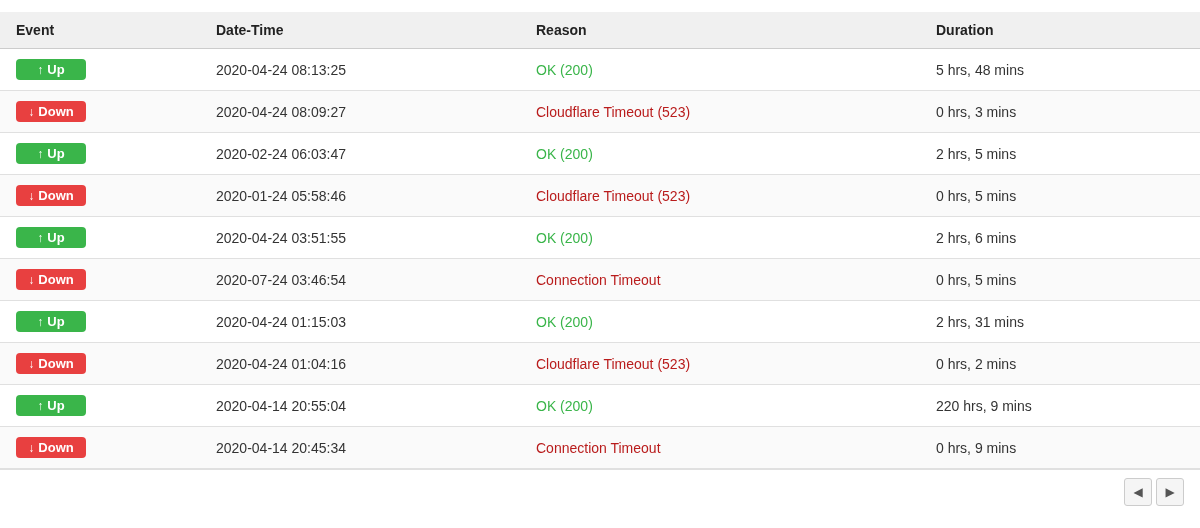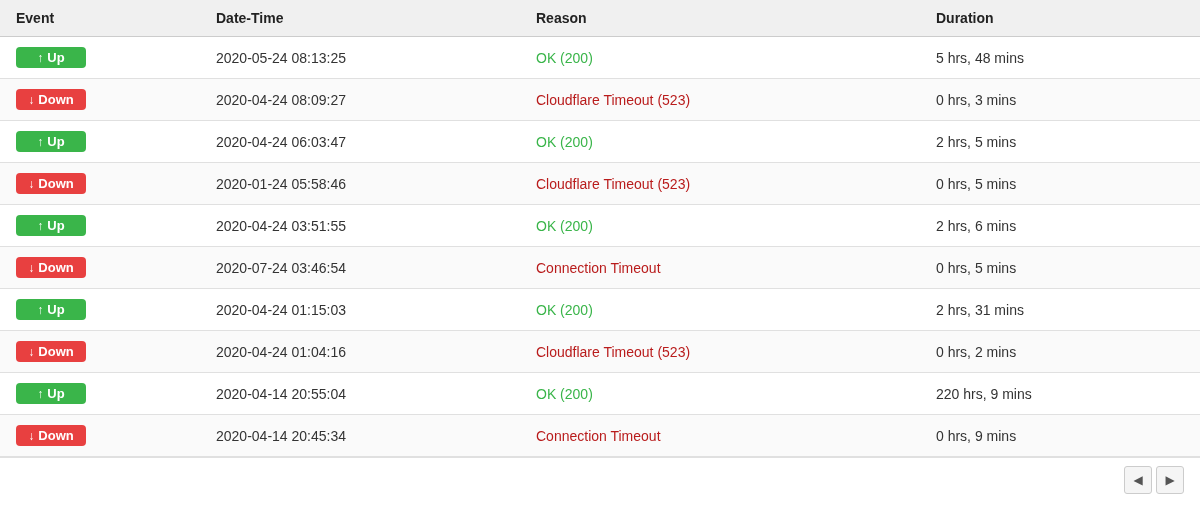--- a/index.html
+++ b/index.html
@@ -16,20 +16,21 @@
     }
 
     .table-container {
       width: 1200px;
       overflow: hidden;
     }
 
     table {
       width: 100%;
       border-collapse: collapse;
+      margin-top: 12px;
     }
 
     thead tr {
       background: #f0f0f0;
       border-bottom: 1px solid #ccc;
     }
 
     thead th {
       padding: 10px 16px;
       text-align: left;
@@ -137,39 +138,39 @@
         <th>Reason</th>
         <th>Duration</th>
       </tr>
     </thead>
     <tbody id="table-body">
     <tr>
           <td><span class="badge badge-up">
               <span class="badge-arrow">↑</span>
               <span>Up</span>
             </span></td>
-          <td>2020-05-24 08:13:25</td>
+          <td>2020-04-24 08:13:25</td>
           <td><span class="reason-ok">OK (200)</span></td>
           <td>5 hrs, 48 mins</td>
         </tr>
         <tr>
           <td><span class="badge badge-down">
               <span class="badge-arrow">↓</span>
               <span>Down</span>
             </span></td>
           <td>2020-04-24 08:09:27</td>
           <td><span class="reason-error">Cloudflare Timeout (523)</span></td>
           <td>0 hrs, 3 mins</td>
         </tr>
         <tr>
           <td><span class="badge badge-up">
               <span class="badge-arrow">↑</span>
               <span>Up</span>
             </span></td>
-          <td>2020-04-24 06:03:47</td>
+          <td>2020-02-24 06:03:47</td>
           <td><span class="reason-ok">OK (200)</span></td>
           <td>2 hrs, 5 mins</td>
         </tr>
         <tr>
           <td><span class="badge badge-down">
               <span class="badge-arrow">↓</span>
               <span>Down</span>
             </span></td>
           <td>2020-01-24 05:58:46</td>
           <td><span class="reason-error">Cloudflare Timeout (523)</span></td>

